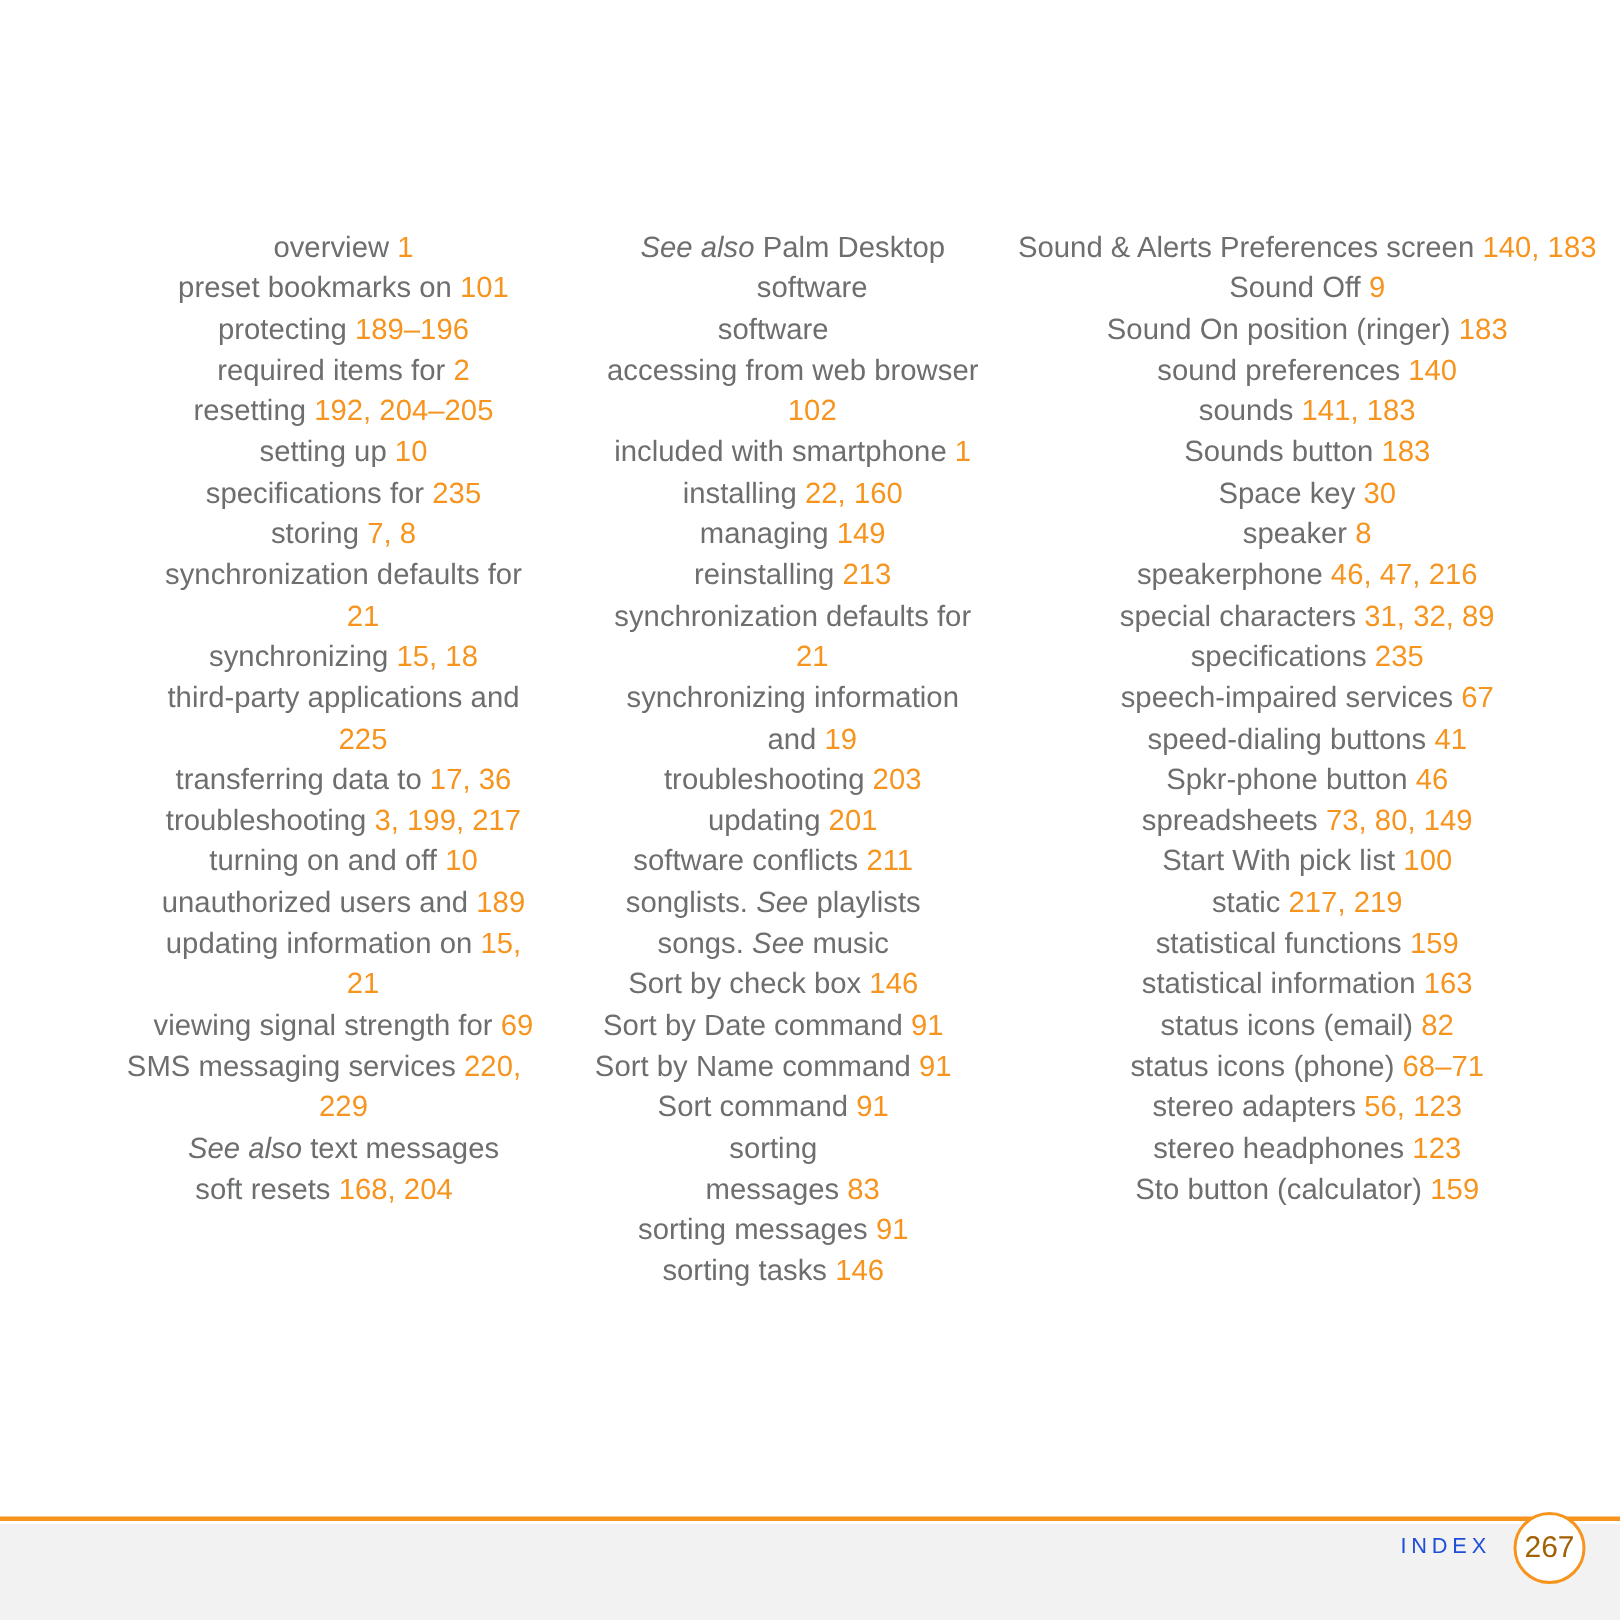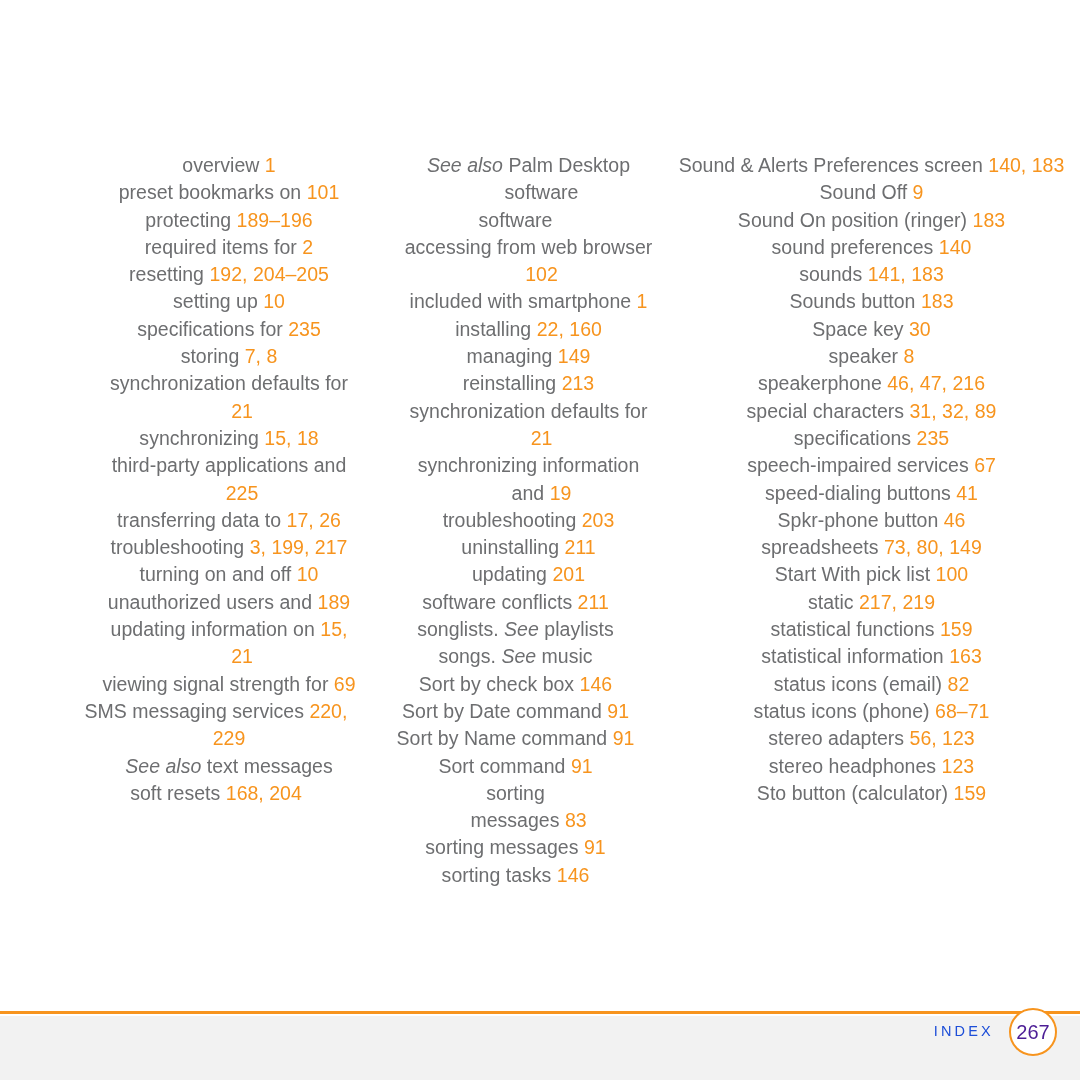--- a/index.html
+++ b/index.html
@@ -100,21 +100,21 @@
     width: 44px;
     height: 44px;
     border: 2.5px solid #f7941e;
     border-radius: 50%;
     background: #ffffff;
     display: flex;
     align-items: center;
     justify-content: center;
   }
   #page-number {
-    color: #4c1d95;
+    color: #a16207;
     font-size: 20px;
     line-height: 1;
   }
 </style>
 </head>
 <body>
 
 <div id="index-page">
 
   <div id="columns">
@@ -123,42 +123,41 @@
         <div class="entry lvl-1 hang-1">preset bookmarks on <span class="num">101</span></div>
         <div class="entry lvl-1 hang-1">protecting <span class="num">189–196</span></div>
         <div class="entry lvl-1 hang-1">required items for <span class="num">2</span></div>
         <div class="entry lvl-1 hang-1">resetting <span class="num">192, 204–205</span></div>
         <div class="entry lvl-1 hang-1">setting up <span class="num">10</span></div>
         <div class="entry lvl-1 hang-1">specifications for <span class="num">235</span></div>
         <div class="entry lvl-1 hang-1">storing <span class="num">7, 8</span></div>
         <div class="entry lvl-1 hang-1">synchronization defaults for <span class="num">21</span></div>
         <div class="entry lvl-1 hang-1">synchronizing <span class="num">15, 18</span></div>
         <div class="entry lvl-1 hang-1">third-party applications and <span class="num">225</span></div>
-        <div class="entry lvl-1 hang-1">transferring data to <span class="num">17, 26</span></div>
+        <div class="entry lvl-1 hang-1">transferring data to <span class="num">17, 36</span></div>
         <div class="entry lvl-1 hang-1">troubleshooting <span class="num">3, 199, 217</span></div>
         <div class="entry lvl-1 hang-1">turning on and off <span class="num">10</span></div>
         <div class="entry lvl-1 hang-1">unauthorized users and <span class="num">189</span></div>
         <div class="entry lvl-1 hang-1">updating information on <span class="num">15, 21</span></div>
         <div class="entry lvl-1 hang-1">viewing signal strength for <span class="num">69</span></div>
         <div class="entry lvl-0 hang-0">SMS messaging services <span class="num">220, 229</span></div>
         <div class="entry lvl-1 hang-1"><span class="see">See also</span> text messages</div>
         <div class="entry lvl-0 hang-0">soft resets <span class="num">168, 204</span></div>
       </div>
     <div class="index-column" id="column-2">
         <div class="entry lvl-1 hang-1"><span class="see">See also</span> Palm Desktop software</div>
         <div class="entry lvl-0 hang-0">software</div>
         <div class="entry lvl-1 hang-1">accessing from web browser <span class="num">102</span></div>
         <div class="entry lvl-1 hang-1">included with smartphone <span class="num">1</span></div>
         <div class="entry lvl-1 hang-1">installing <span class="num">22, 160</span></div>
         <div class="entry lvl-1 hang-1">managing <span class="num">149</span></div>
         <div class="entry lvl-1 hang-1">reinstalling <span class="num">213</span></div>
         <div class="entry lvl-1 hang-1">synchronization defaults for <span class="num">21</span></div>
         <div class="entry lvl-1 hang-1">synchronizing information and <span class="num">19</span></div>
         <div class="entry lvl-1 hang-1">troubleshooting <span class="num">203</span></div>
-        <div class="entry lvl-1 hang-1">uninstalling <span class="num">211</span></div>
         <div class="entry lvl-1 hang-1">updating <span class="num">201</span></div>
         <div class="entry lvl-0 hang-0">software conflicts <span class="num">211</span></div>
         <div class="entry lvl-0 hang-0">songlists. <span class="see">See</span> playlists</div>
         <div class="entry lvl-0 hang-0">songs. <span class="see">See</span> music</div>
         <div class="entry lvl-0 hang-0">Sort by check box <span class="num">146</span></div>
         <div class="entry lvl-0 hang-0">Sort by Date command <span class="num">91</span></div>
         <div class="entry lvl-0 hang-0">Sort by Name command <span class="num">91</span></div>
         <div class="entry lvl-0 hang-0">Sort command <span class="num">91</span></div>
         <div class="entry lvl-0 hang-0">sorting</div>
         <div class="entry lvl-1 hang-1">messages <span class="num">83</span></div>

